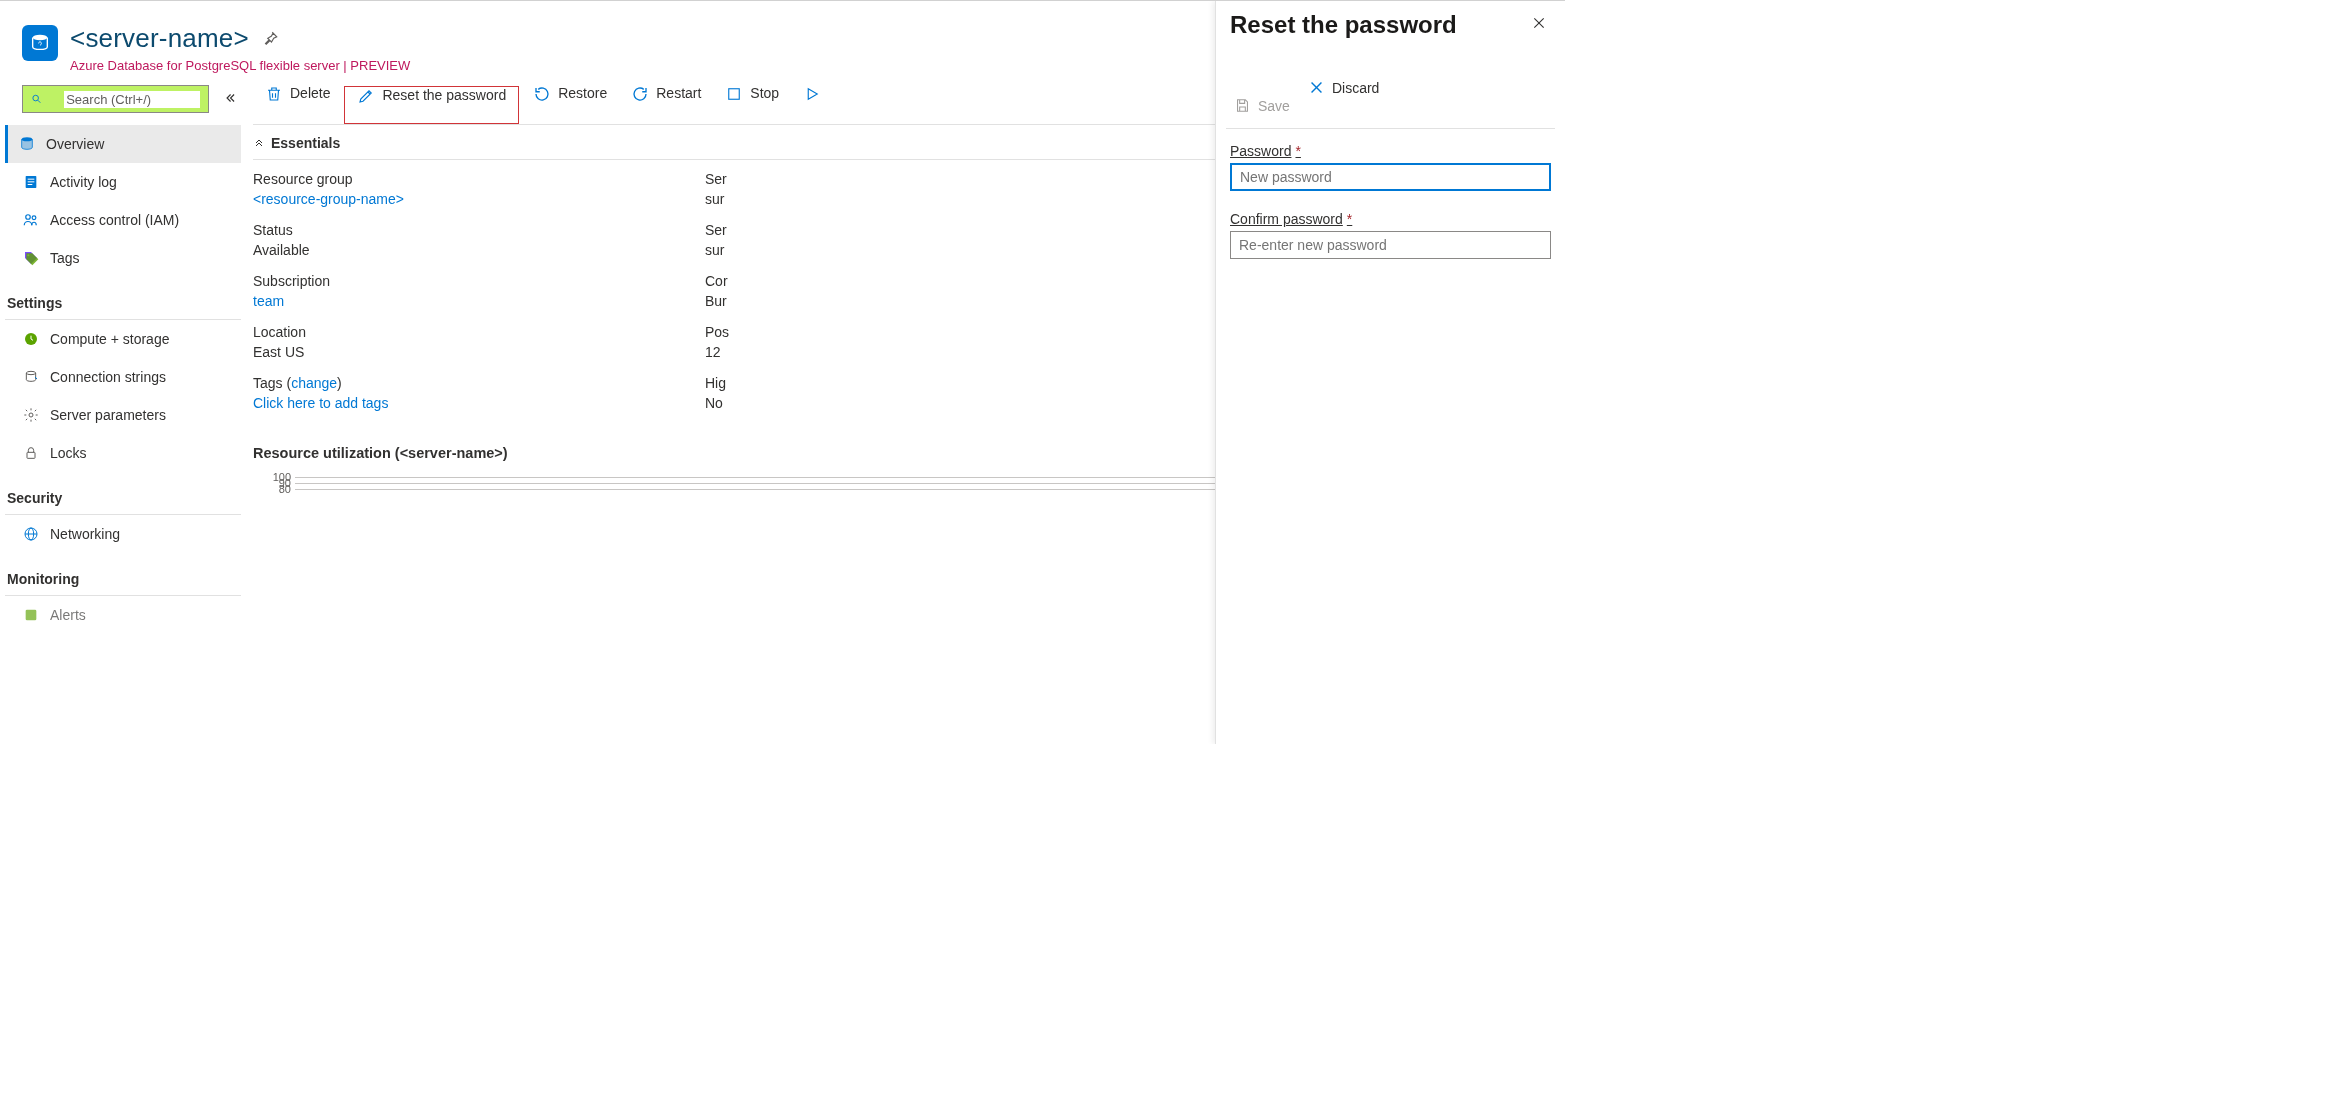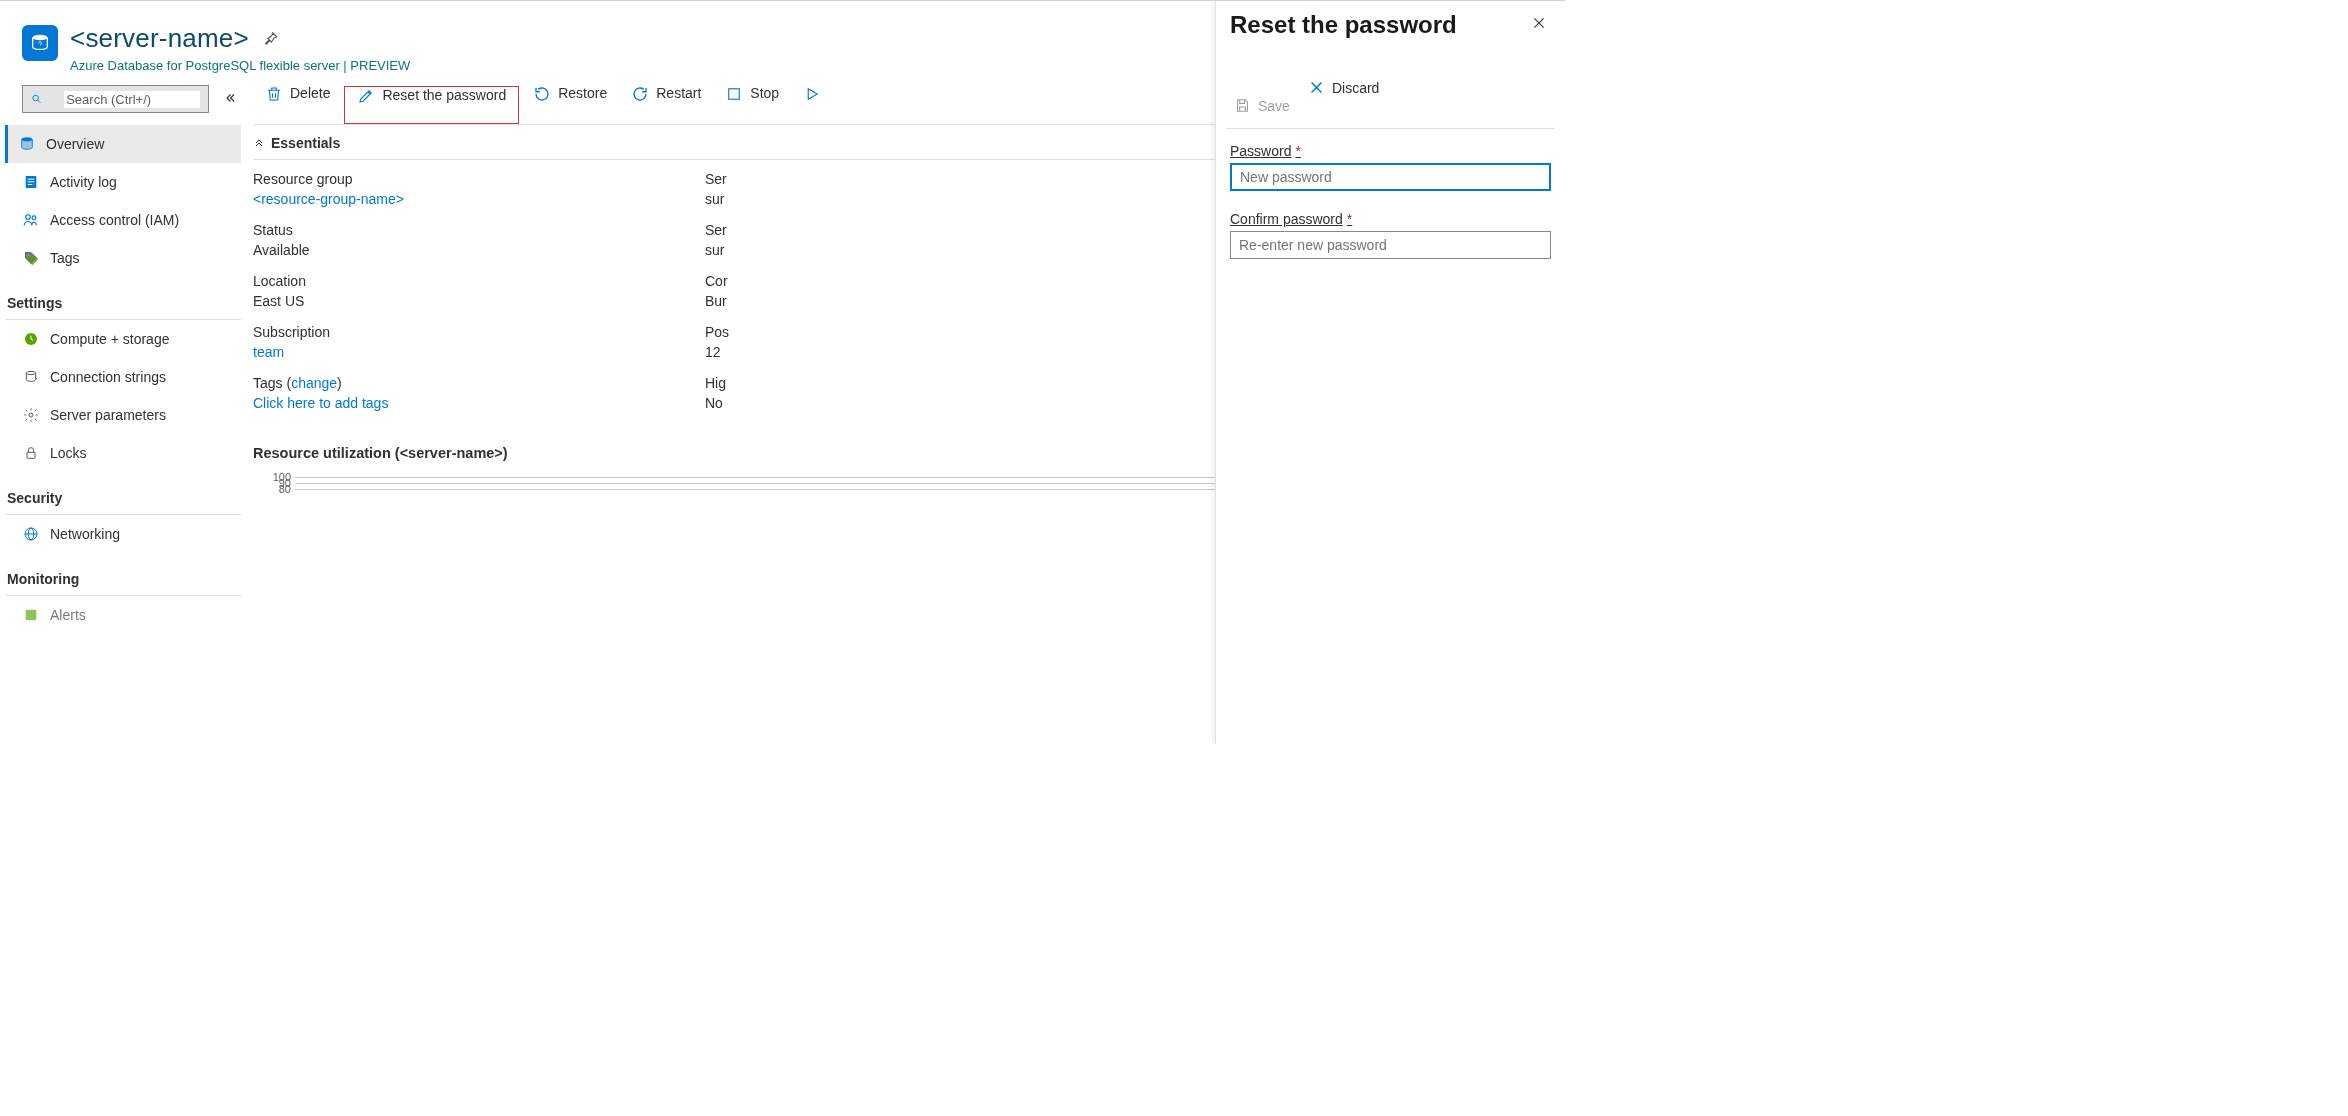--- a/index.html
+++ b/index.html
@@ -7,29 +7,29 @@
   .page { position: relative; width: 1565px; height: 744px; border-top: 1px solid #d1d1d1; overflow: hidden; }
 
   
   .resource-header { display: flex; align-items: flex-start; padding: 22px 0 0 22px; }
   .res-icon { width: 36px; height: 36px; border-radius: 6px; background: #0078d4; display: flex; align-items: center; justify-content: center; margin-right: 12px; margin-top: 2px; }
   .res-icon svg { display: block; }
   .res-title-block { display: flex; flex-direction: column; }
   .res-title-row { display: flex; align-items: center; gap: 12px; }
   .res-title { font-size: 26px; font-weight: 400; letter-spacing: .2px; color: #0c4a6e; }
   .pin { width: 18px; height: 18px; color: #605e5c; cursor: pointer; }
-  .res-sub { font-size: 13px; color: #0f766e; margin-top: 4px; }
+  .res-sub { font-size: 13px; color: #be185d; margin-top: 4px; }
 
   
   .layout { display: flex; align-items: stretch; margin-top: 12px; }
 
   
   .sidebar { width: 241px; padding: 0 0 0 22px; }
   .search-row { display: flex; align-items: center; gap: 10px; }
-  .search-box { flex: 1; border: 1px solid #8a8886; height: 28px; display: flex; align-items: center; padding: 8px 8px; gap: 22px; background: #e5e5e5; }
+  .search-box { flex: 1; border: 1px solid #8a8886; height: 28px; display: flex; align-items: center; padding: 8px 8px; gap: 22px; background: #bef264; }
   .search-box input { border: 0; outline: 0; width: 100%; font-size: 13px; color: #323130; }
   .search-box input::placeholder { color: #605e5c; }
   .collapse-caret { color: #323130; cursor: pointer; padding: 4px; }
 
   .nav { margin-top: 12px; margin-left: -17px; }
   .nav-item { display: flex; align-items: center; height: 38px; padding-left: 17px; gap: 10px; cursor: pointer; font-size: 14px; color: #323130; }
   .nav-item.active { background: #eaeaea; font-weight: 400; }
   .nav-item .nico { width: 18px; height: 18px; display: flex; align-items: center; justify-content: center; }
   .nav-item.active .active-bar { width: 3px; height: 100%; background: #0078d4; margin-left:-17px; }
   .nav-group-title { margin: 18px 0 6px 0; font-weight: 600; font-size: 14px; color: #323130; padding-left: 2px; }
@@ -308,26 +308,26 @@
         <div>
           <div class="ess-row">
             <div class="ess-label">Resource group</div>
             <div class="ess-value ess-link">&lt;resource-group-name&gt;</div>
           </div>
           <div class="ess-row">
             <div class="ess-label">Status</div>
             <div class="ess-value">Available</div>
           </div>
           <div class="ess-row">
+            <div class="ess-label">Subscription</div>
+            <div class="ess-value ess-link">team</div>
+          </div>
+          <div class="ess-row">
             <div class="ess-label">Location</div>
             <div class="ess-value">East US</div>
-          </div>
-          <div class="ess-row">
-            <div class="ess-label">Subscription</div>
-            <div class="ess-value ess-link">team</div>
           </div>
           <div class="ess-row">
             <div class="ess-label">
               <span>Tags (</span><span class="ess-link">change</span><span>)</span>
             </div>
             <div class="ess-value ess-link">Click here to add tags</div>
           </div>
         </div>
 
         <div>

